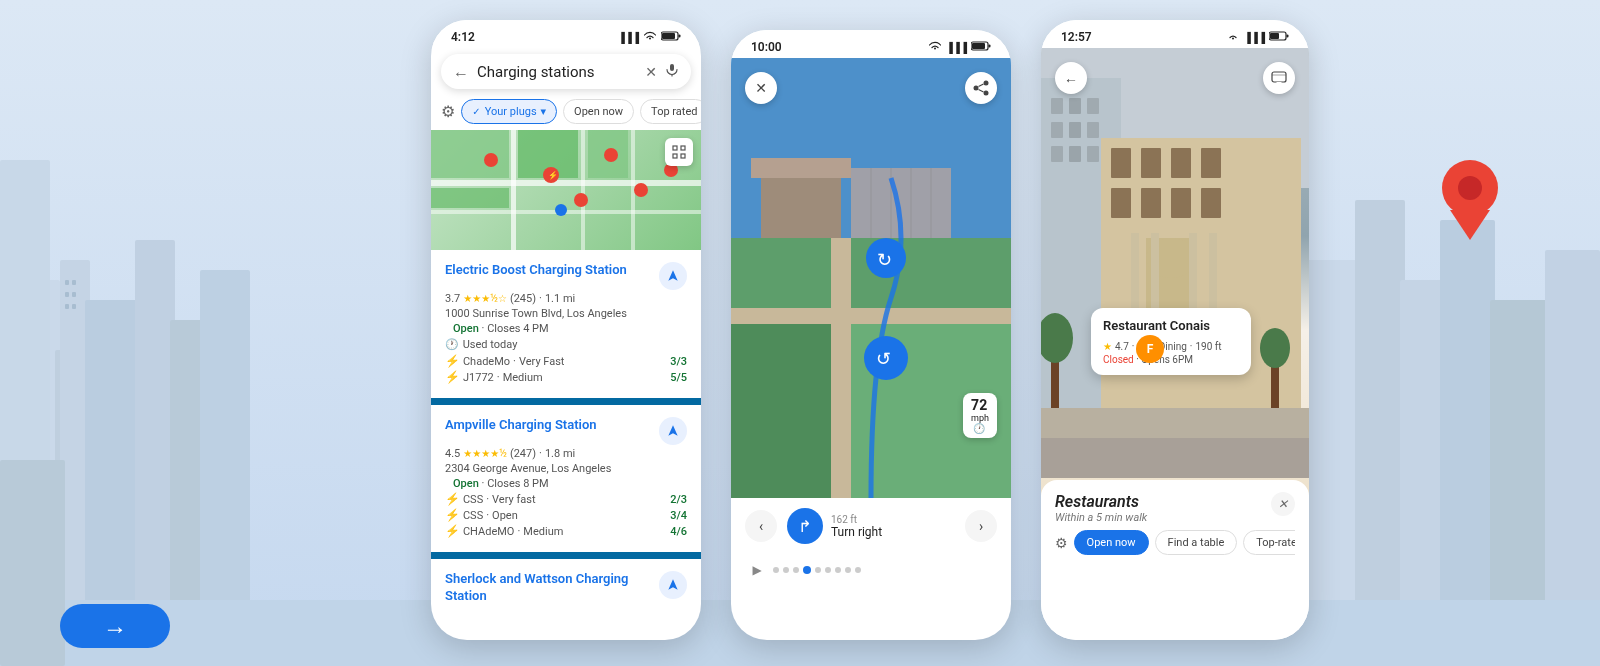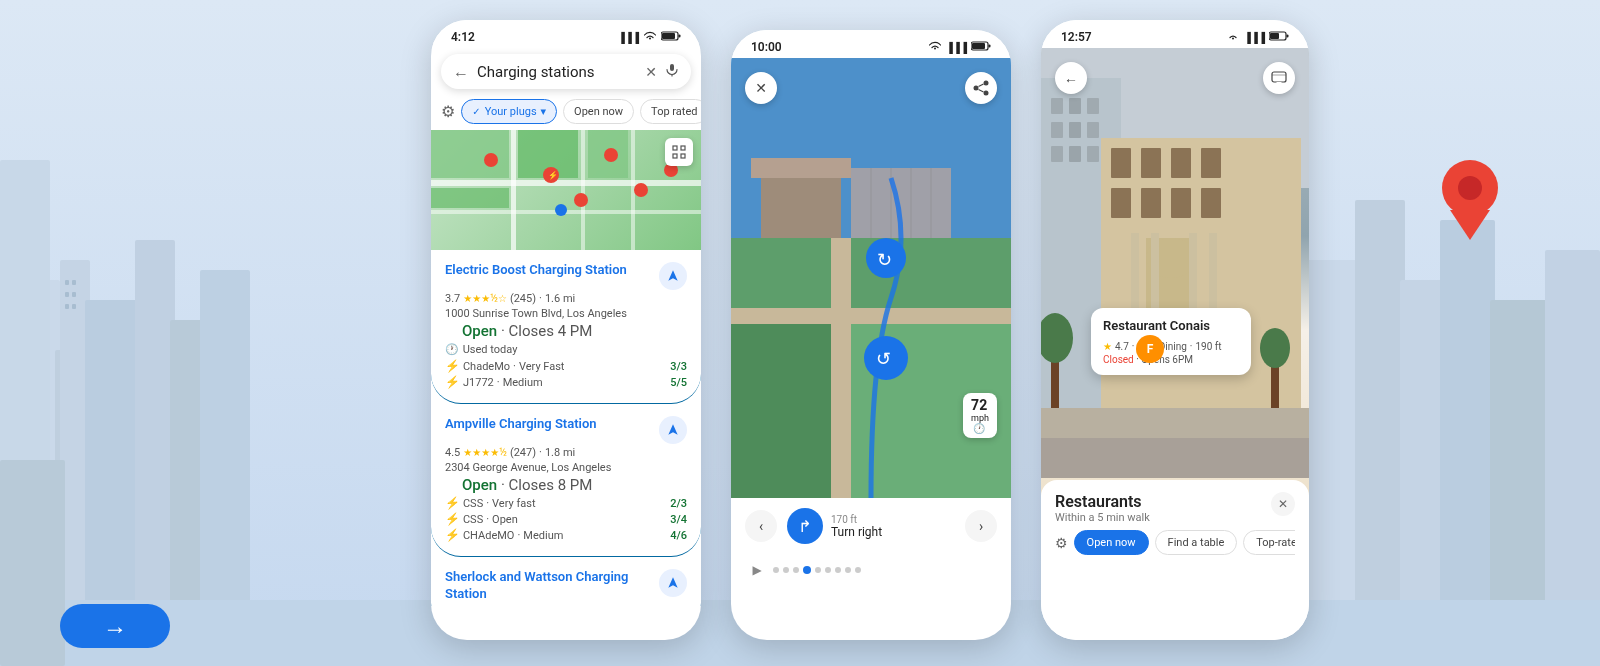--- a/index.html
+++ b/index.html
@@ -183,23 +183,22 @@
       cursor: pointer;
     }
 
     .results-list {
       overflow-y: auto;
       height: calc(620px - 48px - 52px - 44px - 120px);
     }
 
     .result-item {
       padding: 12px 14px;
-      border-bottom: 1px solid #0369a1;
+      border-bottom: 7px solid #0369a1;
       position: relative;
-      border-radius: 30px;
     }
 
     .result-header {
       display: flex;
       align-items: flex-start;
       justify-content: space-between;
     }
 
     .result-name {
       font-size: 13px;
@@ -241,22 +240,22 @@
       color: #fbbc04;
       font-size: 10px;
     }
 
     .result-address {
       font-size: 11px;
       color: #555;
     }
 
     .result-status {
-      font-size: 15px;
-      margin: 2px 17px;
+      font-size: 11px;
+      margin: 2px 8px;
     }
 
     .open-text { color: #137333; font-weight: 500; }
     .close-info { color: #555; }
 
     .result-used {
       display: flex;
       align-items: center;
       gap: 4px;
       font-size: 11px;
@@ -537,20 +536,21 @@
       border-radius: 16px 16px 0 0;
       padding: 12px 14px;
       height: 160px;
     }
 
     .panel-header {
       display: flex;
       justify-content: space-between;
       align-items: flex-start;
       margin-bottom: 6px;
+      font-style: italic;
     }
 
     .panel-title {
       font-size: 16px;
       font-weight: 600;
       color: #222;
     }
 
     .panel-subtitle {
       font-size: 11px;
@@ -753,21 +753,21 @@
             <svg viewBox="0 0 24 24">
                 <path d="M12 2L4 20l8-4 8 4z" fill="#1a73e8"></path>
               </svg>
           </div>
         </div>
         <div class="result-rating">
           <span>3.7</span>
           <span class="stars">★★★½☆</span>
           <span>(<span>245</span>)</span>
           <span>·</span>
-          <span>1.6 mi</span>
+          <span>1.1 mi</span>
         </div>
         <div class="result-address">1000 Sunrise Town Blvd, Los Angeles</div>
         <div class="result-status">
           <span class="open-text">Open</span>
           <span class="close-info"> · <span>Closes 4 PM</span></span>
         </div>
         <div class="result-used">
           <span>🕐</span>
           <span>Used today</span>
         </div>
@@ -938,21 +938,21 @@
       </div>
     </div>
 
     <div class="nav-bottom">
       <div class="nav-prev-btn">
         <span>‹</span>
       </div>
       <div class="nav-instruction">
         <div class="nav-instruction-icon">↱</div>
         <div>
-          <div class="nav-instruction-dist">170 ft</div>
+          <div class="nav-instruction-dist">162 ft</div>
           <div class="nav-instruction-text">Turn right</div>
         </div>
       </div>
       <div class="nav-next-btn">
         <span>›</span>
       </div>
     </div>
 
     <div class="nav-dots-row">
       <div class="nav-play-btn">▶</div>

